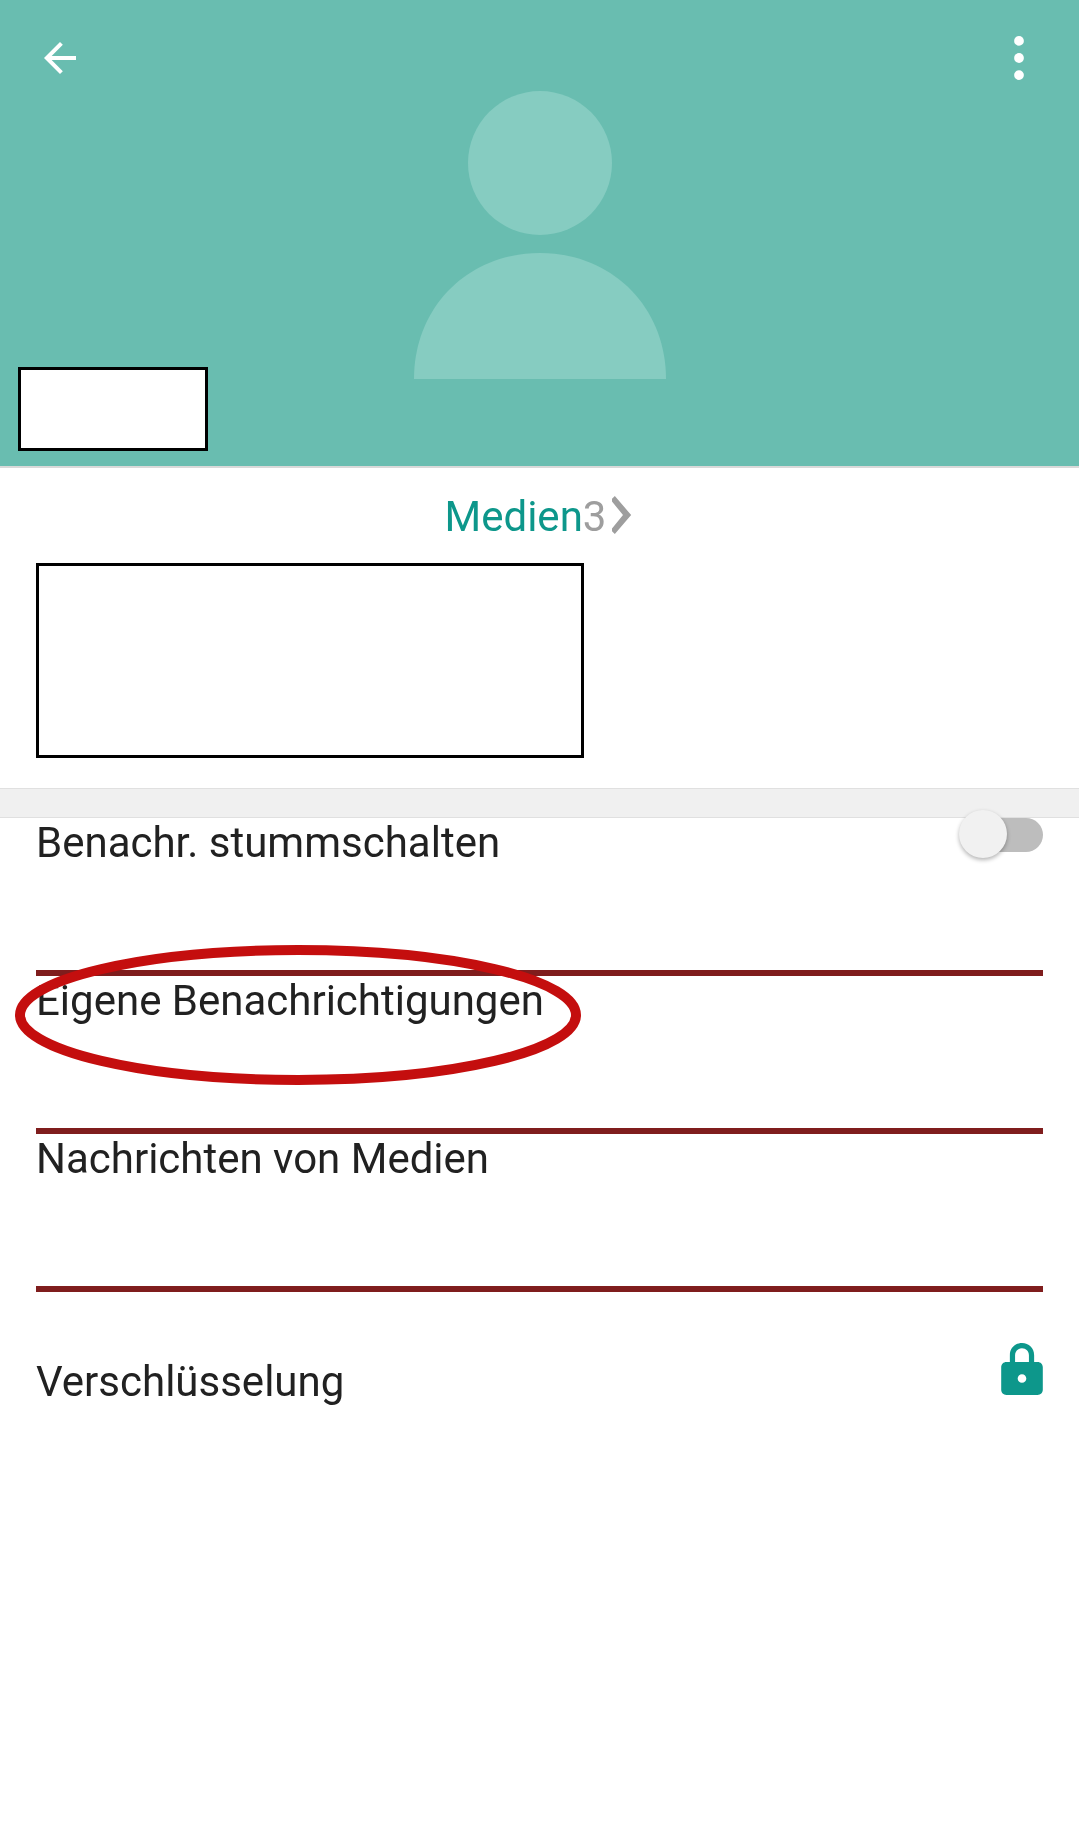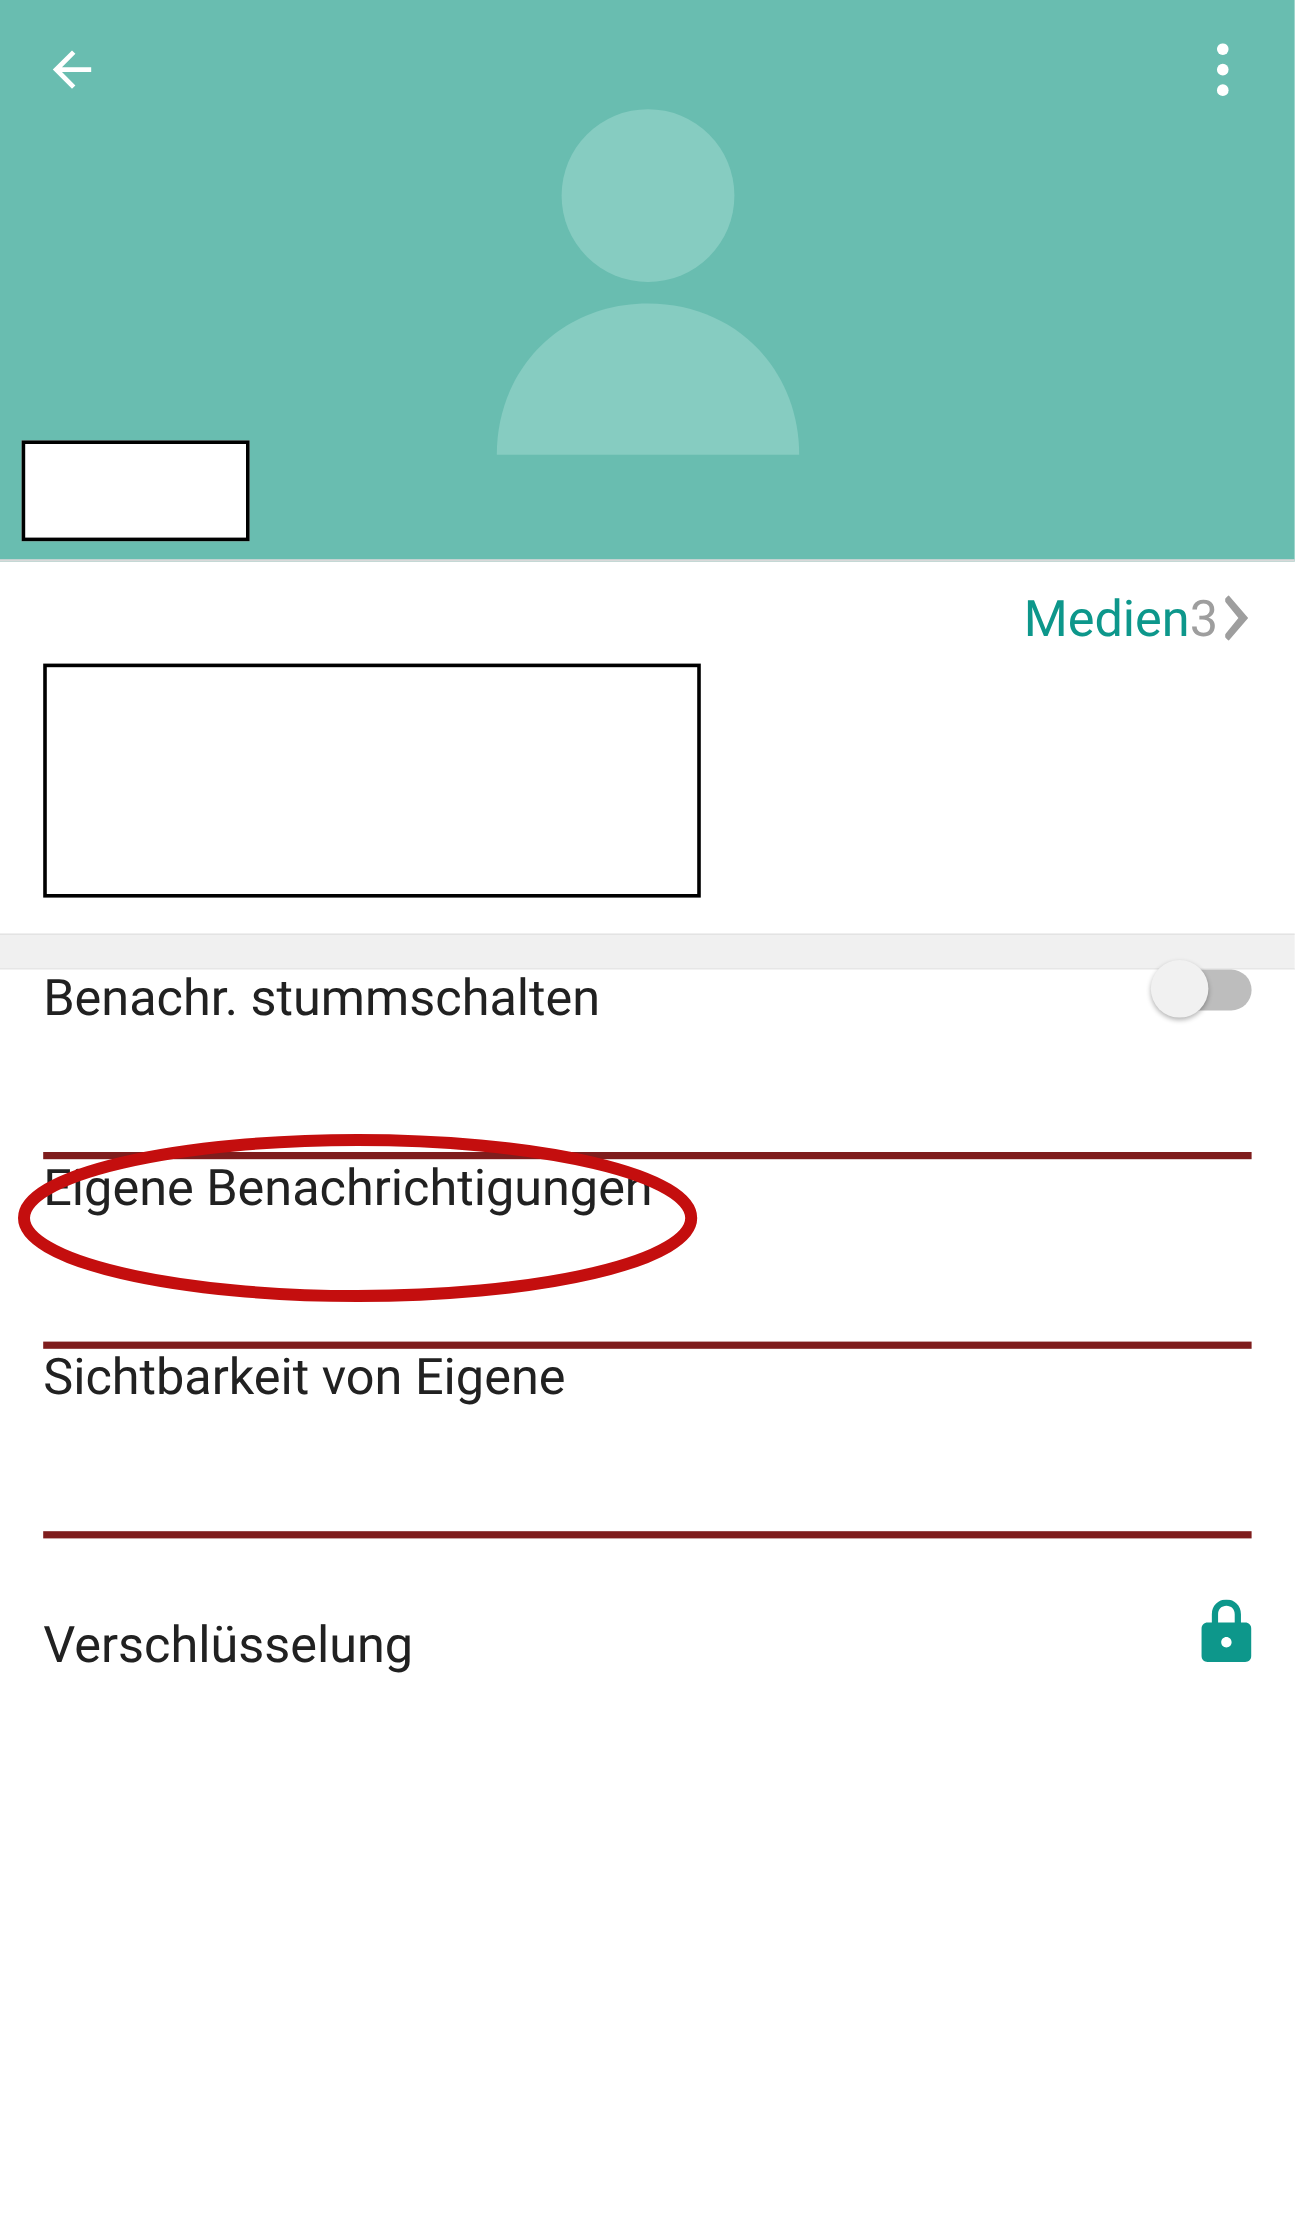--- a/index.html
+++ b/index.html
@@ -69,22 +69,22 @@
   .section {
     width: 100%;
     background: #ffffff;
   }
   .media-section {
     padding: 24px 36px 30px 36px;
   }
   .media-header {
     display: flex;
     align-items: center;
-    justify-content: flex-end;
-    margin-bottom: 12px;
+    justify-content: center;
+    margin-bottom: 22px;
     cursor: pointer;
   }
   .media-title {
     font-size: 42px;
     color: #0d978b;
     font-weight: 400;
   }
   .media-count-wrap {
     display: flex;
     align-items: center;
@@ -227,21 +227,21 @@
     <div class="toggle">
       <div class="knob"></div>
     </div>
   </div>
 
   <div class="setting-row">
     <div class="setting-label">Eigene Benachrichtigungen</div>
   </div>
 
   <div class="setting-row">
-    <div class="setting-label">Sichtbarkeit von Eigene</div>
+    <div class="setting-label">Nachrichten von Medien</div>
   </div>
 
   <div class="setting-row" style="padding-top:28px;padding-bottom:28px;align-items:center;">
     <div class="setting-text-col">
       <div class="setting-label">Verschlüsselung</div>
     </div>
     <span class="lock-icon">
       <svg viewBox="0 0 24 30">
         <path d="M12 0 C8 0 5 3 5 7 L5 11 L3 11 C1.3 11 0 12.3 0 14 L0 27 C0 28.7 1.3 30 3 30 L21 30 C22.7 30 24 28.7 24 27 L24 14 C24 12.3 22.7 11 21 11 L19 11 L19 7 C19 3 16 0 12 0 Z M12 3 C14.3 3 16 4.7 16 7 L16 11 L8 11 L8 7 C8 4.7 9.7 3 12 3 Z M12 18 C13.4 18 14.5 19.1 14.5 20.5 C14.5 21.9 13.4 23 12 23 C10.6 23 9.5 21.9 9.5 20.5 C9.5 19.1 10.6 18 12 18 Z"></path>
       </svg>

